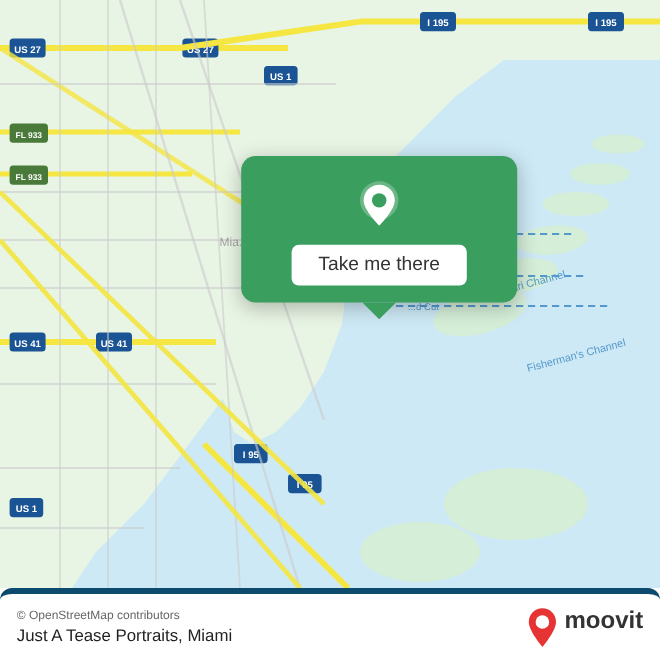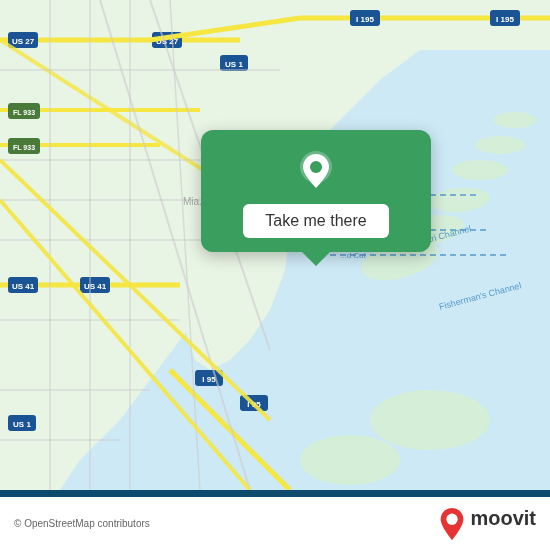--- a/index.html
+++ b/index.html
@@ -74,28 +74,29 @@
       font-weight: 500;
       cursor: pointer;
       white-space: nowrap;
     }
 
     
     #bottom-bar {
       width: 550px;
       height: 60px;
       background: white;
-      border-top: 7px solid #0c4a6e;
+      border-top: 5px solid #0c4a6e;
       display: flex;
       align-items: center;
       justify-content: space-between;
       padding: 0 14px;
       position: absolute;
       bottom: 0;
       left: 0;
+      border-radius: 10px;
     }
 
     #bottom-left {
       display: flex;
       flex-direction: column;
       gap: 2px;
     }
 
     #osm-credit {
       font-size: 10px;
@@ -230,20 +231,21 @@
       <path d="M23 6 C15.8 6 10 11.8 10 19 C10 27 23 40 23 40 C23 40 36 27 36 19 C36 11.8 30.2 6 23 6Z" fill="white"></path>
       <circle cx="23" cy="19" r="6" fill="#3a9e5f"></circle>
     </svg>
     <button id="take-me-there-btn">Take me there</button>
   </div>
 </div>
 
 <div id="bottom-bar">
   <div id="bottom-left">
     <span id="osm-credit">© OpenStreetMap contributors</span>
+    <span id="location-name">Just A Tease Portraits, Miami</span>
   </div>
 
   <div id="moovit-logo">
     <svg id="moovit-pin" viewBox="0 0 28 36" xmlns="http://www.w3.org/2000/svg">
       <path d="M14 1 C7.4 1 2 6.4 2 13 C2 21 14 35 14 35 C14 35 26 21 26 13 C26 6.4 20.6 1 14 1Z" fill="#e63333"></path>
       <circle cx="14" cy="13" r="6" fill="white"></circle>
     </svg>
     <span id="moovit-text">moovit</span>
   </div>
 </div>

